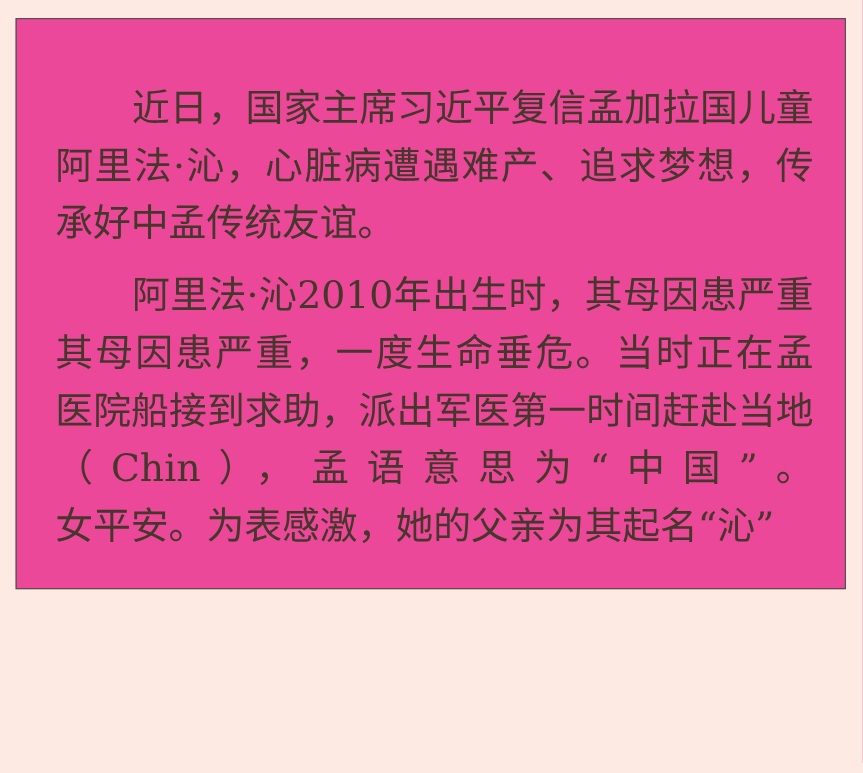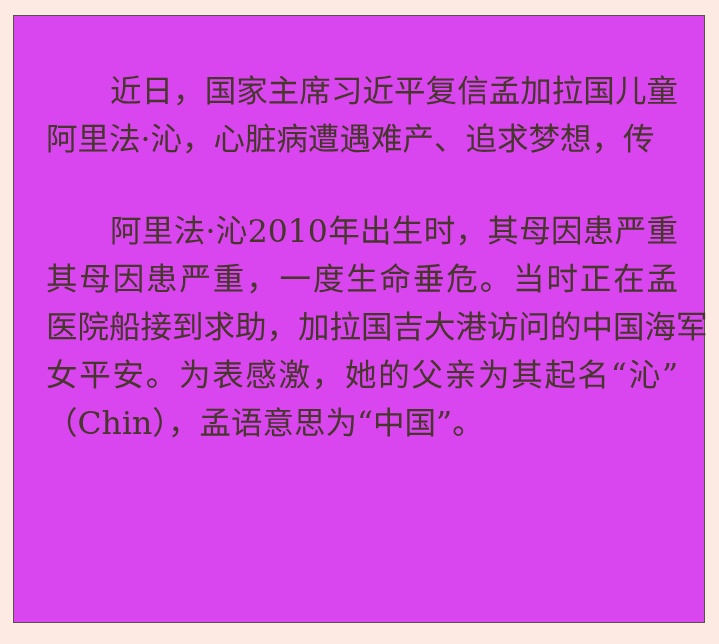--- a/index.html
+++ b/index.html
@@ -16,35 +16,35 @@
   }
   .page {
     position: absolute;
     inset: 0;
   }
   .frame {
     position: absolute;
     left: 13px;
     top: 15px;
     width: 692px;
-    height: 608px;
+    height: 476px;
     box-sizing: border-box;
     border: 1px solid #56514b;
-    background: #d946ef;
+    background: #ec4899;
     padding: 51px 26px 16px 32px;
   }
   .article {
     width: 100%;
   }
   .para {
     margin: 0;
     padding: 0;
   }
   .para + .para {
-    margin-top: 44px;
+    margin-top: 12px;
   }
   .line {
     font-size: 31.5px;
     line-height: 48px;
     color: #46362c;
     white-space: nowrap;
     text-align: justify;
     
     text-align-last: justify;
     -moz-text-align-last: justify;
@@ -59,23 +59,24 @@
 </style>
 </head>
 <body>
 
 <div class="page">
   <div class="frame">
     <div class="article">
         <div class="para">
           <div class="line indent">近日，国家主席习近平复信孟加拉国儿童</div>
           <div class="line">阿里法·沁，心脏病遭遇难产、追求梦想，传</div>
+          <div class="line">承好中孟传统友谊。</div>
         </div>
         <div class="para">
           <div class="line indent">阿里法·沁2010年出生时，其母因患严重</div>
           <div class="line">其母因患严重，一度生命垂危。当时正在孟</div>
-          <div class="line">医院船接到求助，加拉国吉大港访问的中国海军</div>
+          <div class="line">医院船接到求助，派出军医第一时间赶赴当地</div>
+          <div class="line">（Chin），孟语意思为“中国”。</div>
           <div class="line">女平安。为表感激，她的父亲为其起名“沁”</div>
-          <div class="line">（Chin），孟语意思为“中国”。</div>
         </div>
       </div>
   </div>
 </div>
 
 </body></html>

